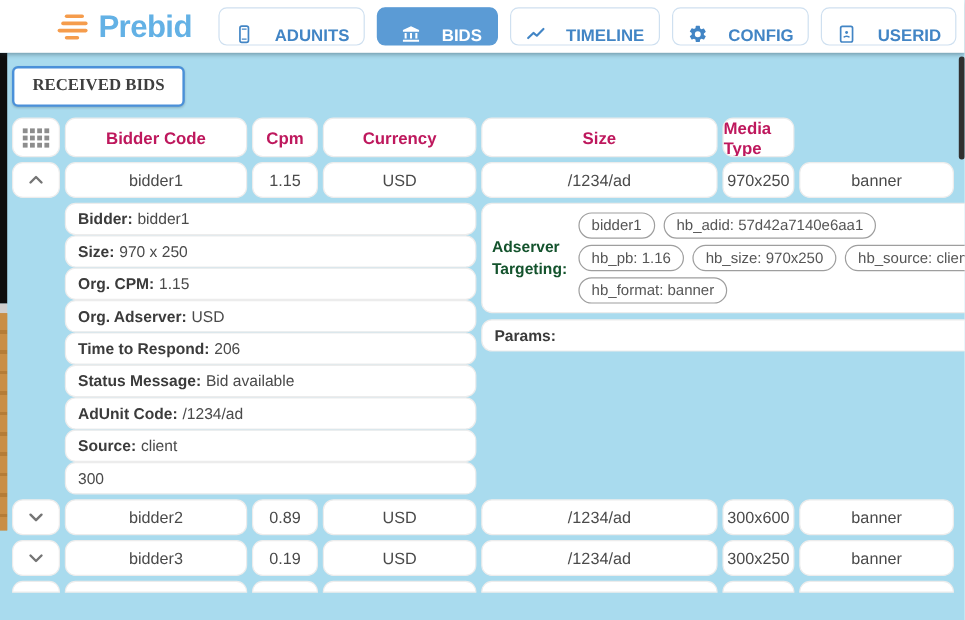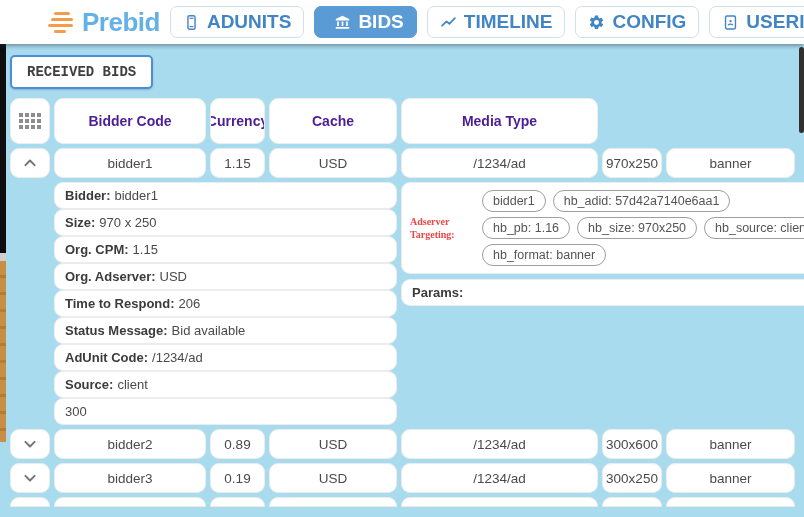--- a/index.html
+++ b/index.html
@@ -14,67 +14,67 @@
   .strip-orange { height:181px; background:#c98e45;
     background-image:repeating-linear-gradient(180deg,#c98e45 0 14px,#b57c36 14px 17px); }
 
   
   .scroll-thumb { position:absolute; right:0; top:47px; width:5px; height:86px;
     background:#303030; border-radius:3px; z-index:9; }
 
   
   .navbar { position:relative; z-index:5; height:44px; background:#fff; display:flex;
     align-items:center; padding-left:48px; box-shadow:0 2px 4px rgba(35,55,70,.45); }
-  .logo { display:flex; align-items:center; gap:9px; margin-right:10px; }
+  .logo { display:flex; align-items:center; gap:9px; margin-right:22px; }
   .logo-bars { display:flex; flex-direction:column; gap:3px; align-items:flex-end; width:25px; }
   .logo-bars i { display:block; height:3px; border-radius:2px; background:#f59c4c; }
   .logo-bars i:nth-child(1){ width:16px; margin-right:3px; }
   .logo-bars i:nth-child(2){ width:22px; }
   .logo-bars i:nth-child(3){ width:25px; }
   .logo-bars i:nth-child(4){ width:12px; margin-right:7px; }
   .logo-text { font-size:26px; font-weight:bold; color:#63b1e5; letter-spacing:-.5px; }
   nav { display:flex; gap:10px; }
-  .nav-btn { display:flex; align-items:center; gap:7px; height:32px; padding:0 12px;
+  .nav-btn { display:flex; align-items:flex-end; gap:17px; height:32px; padding:0 12px;
     border:1px solid #cfe0f0; border-radius:7px; background:#fff; color:#4285c5;
-    font-weight:bold; font-size:19px; font-family:inherit; cursor:pointer; }
+    font-weight:bold; font-size:14px; font-family:inherit; cursor:pointer; }
   .nav-btn svg { width:17px; height:17px; display:block; }
   .nav-btn.active { background:#5b9bd5; border-color:#5b9bd5; color:#fff;padding-left:19px; }
 
   
   .content { position:relative; z-index:2; padding:11px 9px 0 10px; }
   .filter-row { display:flex; gap:9px; margin-bottom:9px; }
   .filter-btn { height:34px; padding:0 15px; background:#fff; border:none; border-radius:5px;
-    font-weight:bold; font-size:14px; color:#3f3f3f; font-family:Liberation Mono, monospace; cursor:pointer;
+    font-weight:bold; font-size:14px; color:#3f3f3f; font-family:Liberation Serif, serif; cursor:pointer;
     box-shadow:0 1px 2px rgba(0,0,0,.18); }
   .filter-btn.active { border:2px solid #4a90d9; }
 
   .grid-row { display:grid; grid-template-columns:40px 152px 55px 128px 197px 60px 1fr;
     gap:4px; margin-bottom:4px; }
   .cell { background:#fff; border:1px solid #ececec; border-radius:9px; display:flex;
     align-items:center; justify-content:center; height:30px; font-size:13.5px; color:#4a4a4a;
     overflow:hidden; }
-  .header-row .cell { height:46px; font-weight:bold; font-size:14px; color:#4c1d95; }
+  .header-row .cell { height:33px; font-weight:bold; font-size:14px; color:#be185d; }
   .expander { cursor:pointer; }
   .chev svg { width:20px; height:20px; display:block; }
   .grid-icon { display:grid; grid-template-columns:repeat(4,4px); grid-auto-rows:4px; gap:2px; }
   .grid-icon i { background:#8d8d8d; }
 
   
   .detail-wrap { display:grid; grid-template-columns:343px 1fr; gap:4px;
     margin:1px 0 4px 44px; align-items:start; }
   .fields { display:flex; flex-direction:column; gap:0; }
   .field { background:#fff; border:1px solid #ececec; border-radius:9px; padding:0 10px;
     height:27px; display:flex; align-items:center; gap:4px; font-size:13px; color:#4a4a4a;
     white-space:nowrap; }
   .field b { color:#3b3b3b; }
   .right-col { display:flex; flex-direction:column; gap:5px; }
   .targeting { background:#fff; border:1px solid #ececec; border-radius:9px;
     padding:7px 8px; display:flex; gap:8px; }
-  .t-label { font-weight:bold; font-size:10px; color:#ef4444; width:64px; flex:0 0 auto;
-    align-self:center; line-height:1.35;font-family:Liberation Serif, serif; }
+  .t-label { font-weight:bold; font-size:13px; color:#14532d; width:64px; flex:0 0 auto;
+    align-self:center; line-height:1.35; }
   .chips { display:flex; flex-direction:column; gap:5px; }
   .chip-line { display:flex; gap:7px; }
   .chip { border:1px solid #9e9e9e; border-radius:13px; padding:3px 10px; font-size:12.5px;
     color:#555; background:#fff; white-space:nowrap; }
   .params { background:#fff; border:1px solid #ececec; border-radius:9px; padding:0 10px;
     height:27px; display:flex; align-items:center; font-size:13px; font-weight:bold; color:#3b3b3b; }
 
   .peek .cell { height:10px; border-radius:9px 9px 0 0; }
   .peek { margin-bottom:0; }
 </style>
@@ -174,22 +174,23 @@
               <i></i>
               <i></i>
               <i></i>
               <i></i>
               <i></i>
               <i></i>
               <i></i>
             </span>
           </div>
           <div class="cell">Bidder Code</div>
+          <div class="cell">Cpm</div>
           <div class="cell">Currency</div>
-          <div class="cell">Cache</div>
+          <div class="cell">Size</div>
           <div class="cell">Media Type</div>
         </div>
         <div class="grid-row">
           <div class="cell expander">
             <span class="chev">
               <svg viewBox="0 0 24 24" fill="none" stroke="#757575" stroke-width="2.4" stroke-linecap="round" stroke-linejoin="round">
                 <polyline points="6.5,14.5 12,9 17.5,14.5"></polyline>
               </svg>
             </span>
           </div>

